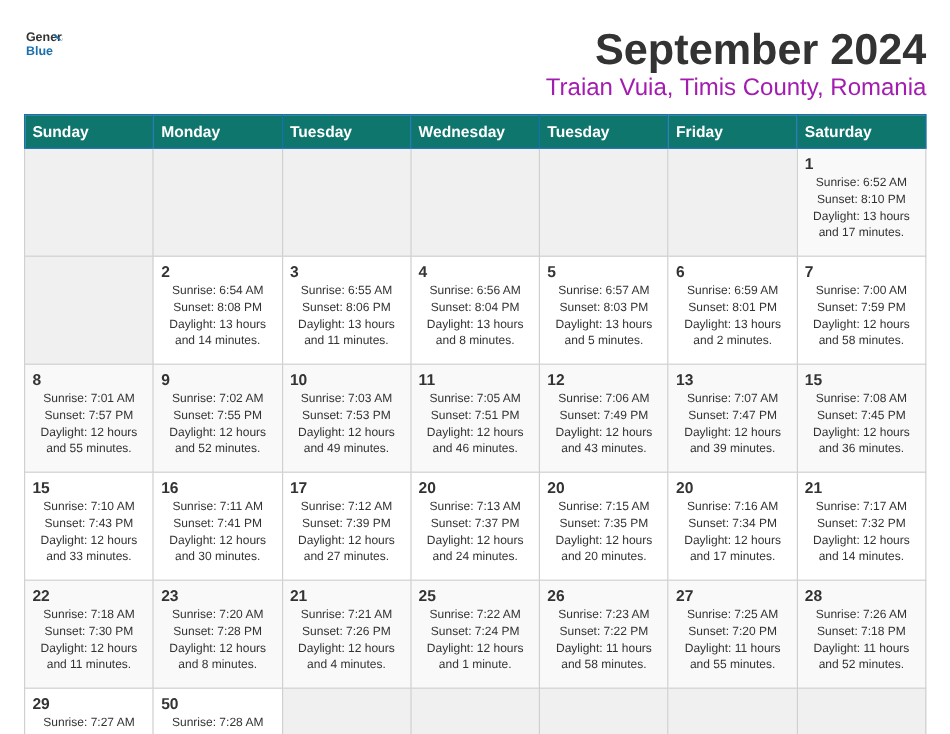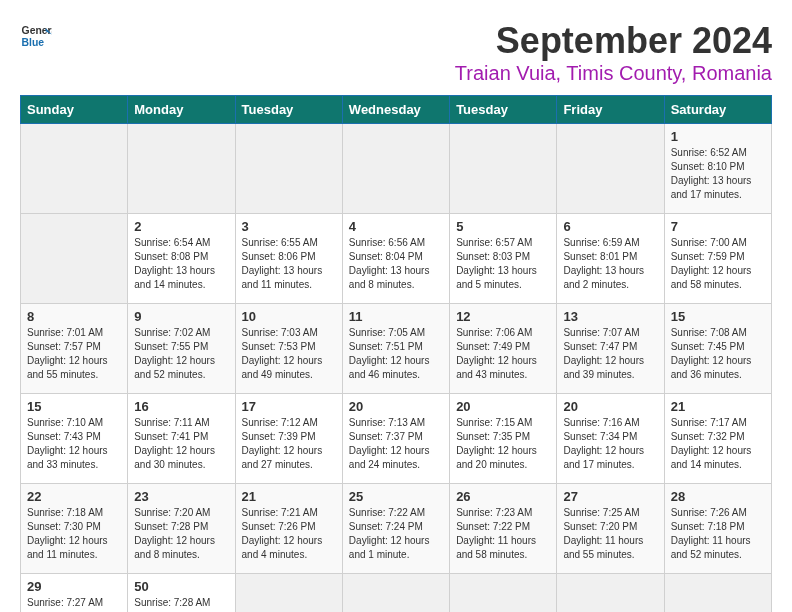--- a/index.html
+++ b/index.html
@@ -68,20 +68,21 @@
     }
     .day-num {
       font-size: 13px;
       font-weight: bold;
       display: block;
       margin-bottom: 2px;
     }
     .cell-text {
       font-size: 10px;
       line-height: 1.4;
+      text-align: center;
     }
     .empty-cell {
       background: #f0f0f0 !important;
     }
   </style>
 </head>
 <body>
 
 <div class="header">
   <div class="logo">

